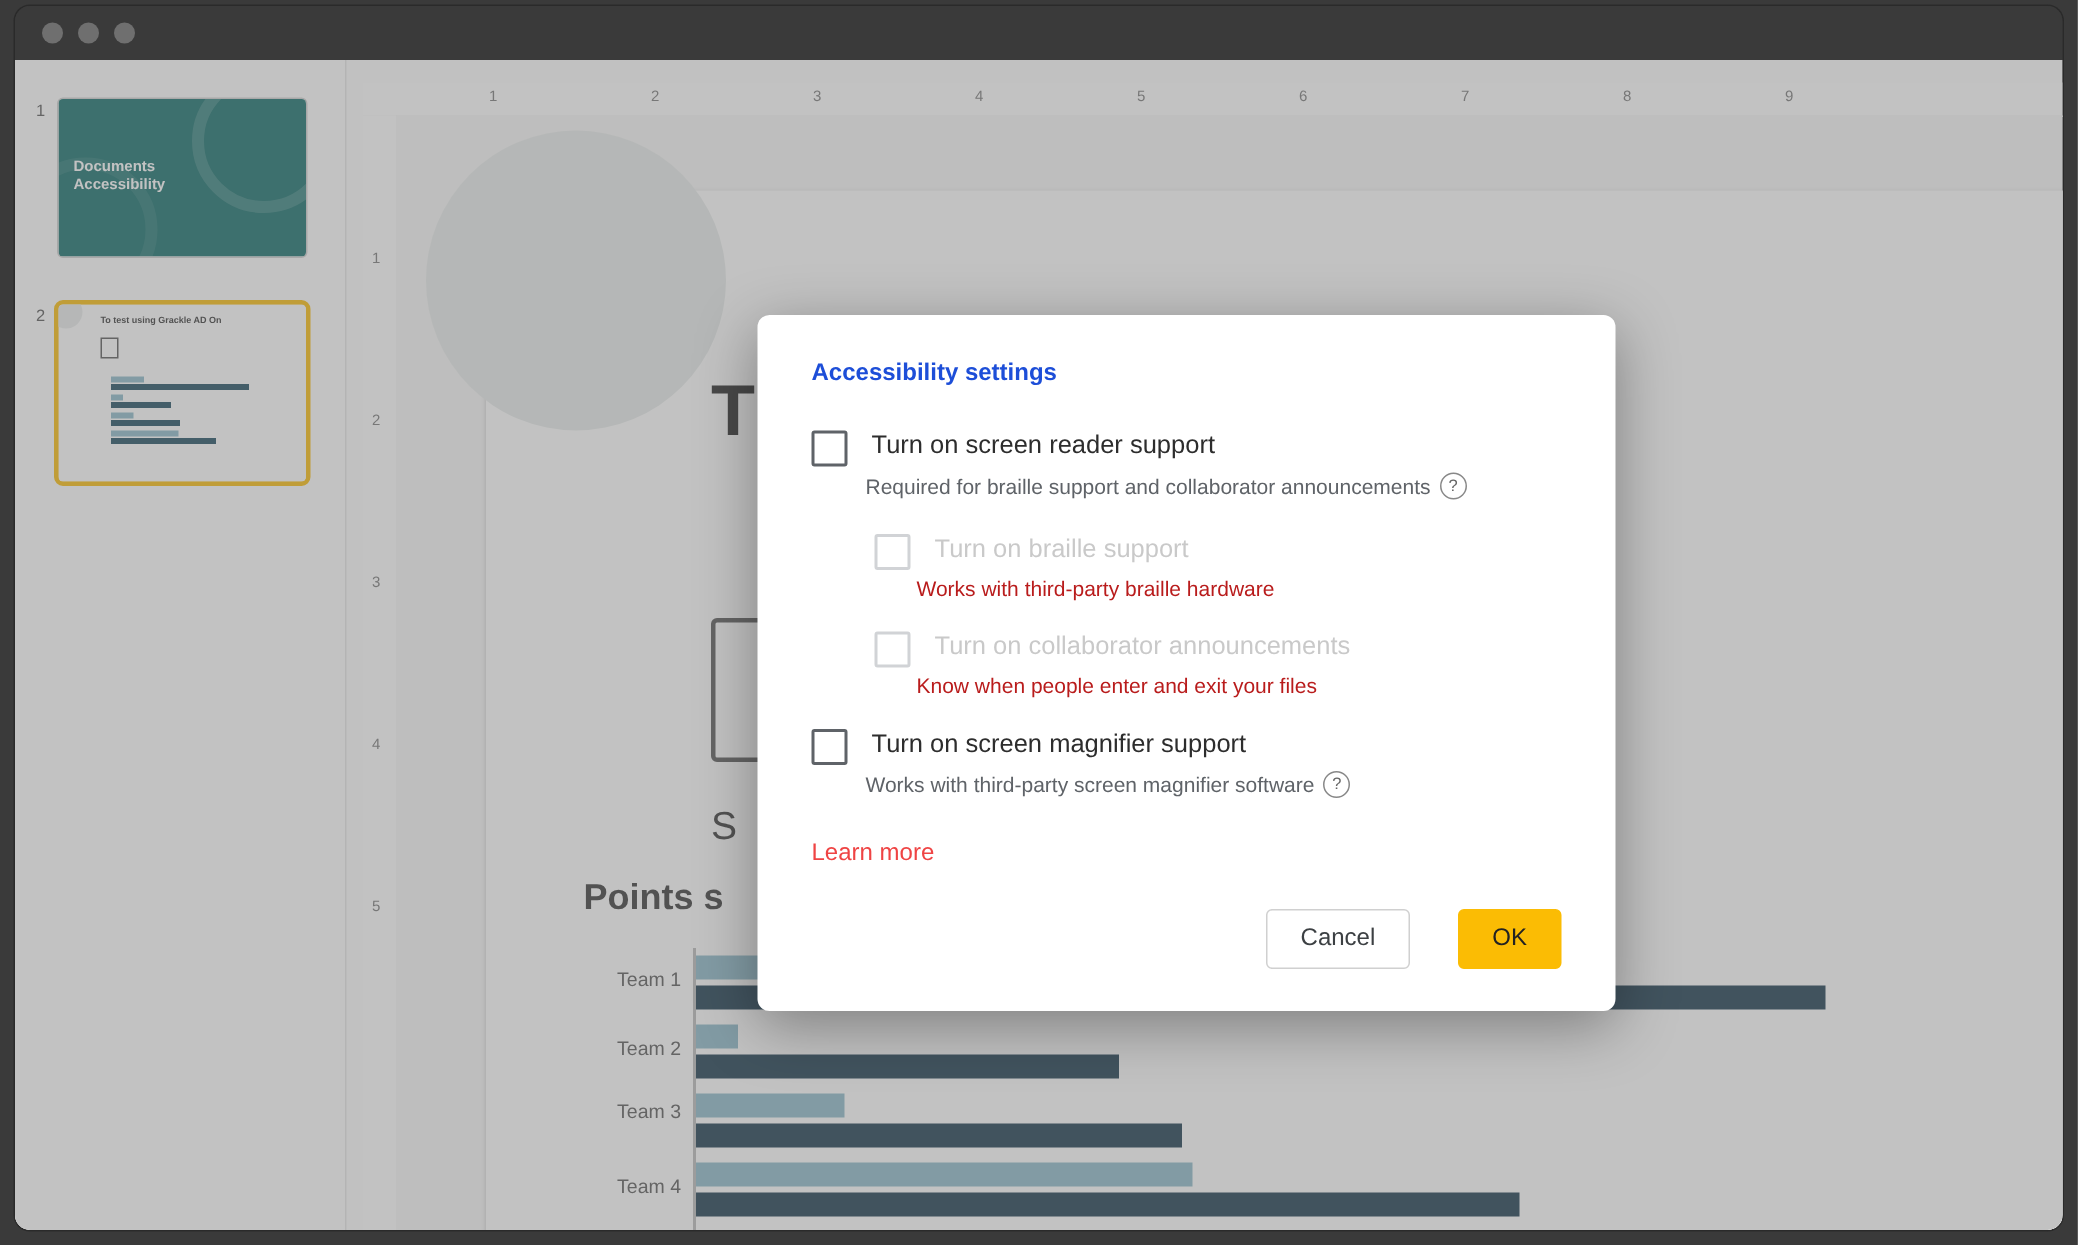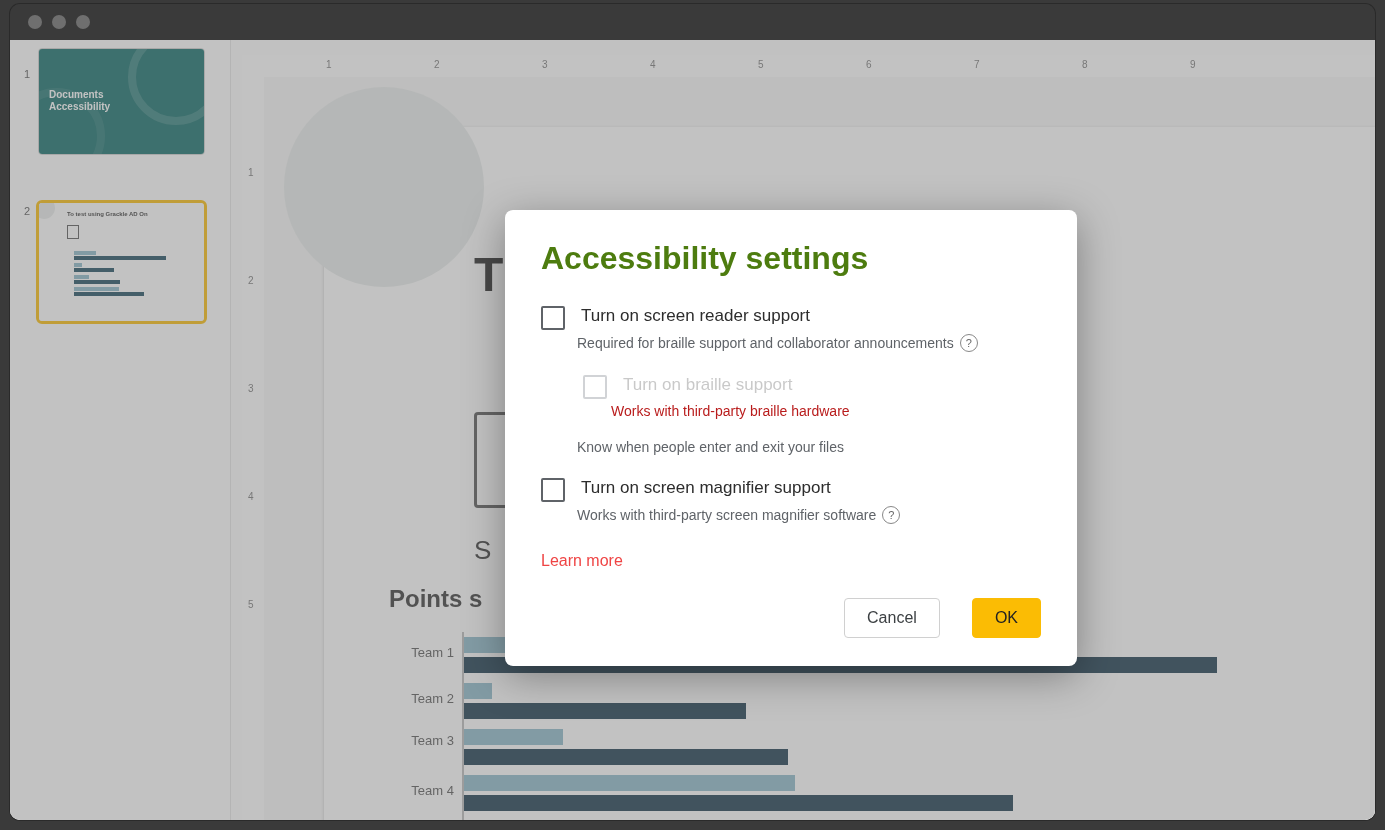--- a/index.html
+++ b/index.html
@@ -36,21 +36,21 @@
   .chart{position:absolute;left:60px;top:505px;width:960px;height:230px}
   .chart .axisY{position:absolute;left:78px;top:0;bottom:24px;width:2px;background:#bbb}
   .chart .ylbl{position:absolute;left:0;width:70px;text-align:right;font-size:13px;color:#555}
   .chart .bar{position:absolute;height:16px}
   .chart .barA{background:#8bb9c8}
   .chart .barB{background:#15364a}
   
   .scrim{position:absolute;inset:0;background:rgba(120,120,120,0.45)}
   
   .dialog{position:absolute;left:495px;top:170px;width:500px;background:#fff;border-radius:8px;box-shadow:0 10px 40px rgba(0,0,0,.35);padding:30px 36px 28px}
-  .dtitle{font-size:32px;color:#4d7c0f;margin:0 0 28px 0}
+  .dtitle{font-size:16px;color:#1d4ed8;margin:0 0 28px 0}
   .row{display:flex;align-items:flex-start;gap:16px;margin-bottom:4px}
   .row.sub{margin-left:42px;opacity:.45}
   .cb{flex:0 0 20px;width:20px;height:20px;border:2px solid #5f6368;border-radius:2px;margin-top:1px;background:#fff}
   .row.sub .cb{border-color:#9aa0a6}
   .rlbl{font-size:17px;color:#2d2d2d;margin-top:1px}
   .row.sub .rlbl{color:#888}
   .rdesc{font-size:14px;color:#5f6368;margin:2px 0 22px 36px;display:flex;align-items:center;gap:6px}
   .row.sub + .rdesc{margin-left:70px;color:#b91c1c;margin-bottom:20px}
   .help{width:16px;height:16px;border:1.5px solid #888;border-radius:50%;display:inline-flex;align-items:center;justify-content:center;font-size:11px;color:#666}
   .learn{color:#ef4444;font-size:16px;margin-top:6px;display:inline-block}
@@ -65,21 +65,21 @@
 <div class="window">
   <div class="titlebar">
     <div class="dot"></div>
     <div class="dot"></div>
     <div class="dot"></div>
   </div>
   <div class="content">
 
     <div class="slidepanel">
       <span class="num" style="left:14px;top:28px">1</span>
-      <div class="thumb" style="left:28px;top:8px;width:165px;height:105px">
+      <div class="thumb" style="left:28px;top:25px;width:165px;height:105px">
         <div class="thumb1-inner">
           <div class="thumb1-circle"></div>
             <div class="thumb1-arc"></div>
           <div class="thumb1-t" style="white-space:pre-line">Documents
 Accessibility</div>
         </div>
       </div>
       <span class="num" style="left:14px;top:165px">2</span>
       <div class="thumb selected" style="left:28px;top:162px;width:165px;height:118px">
         <div class="thumb2-inner">
@@ -160,20 +160,24 @@
             <span>Required for braille support and collaborator announcements</span>
             <span class="help">?</span>
           </div>
           <div class="row sub">
             <div class="cb"></div>
             <div class="rlbl">Turn on braille support</div>
           </div>
           <div class="rdesc">
             <span>Works with third-party braille hardware</span>
           </div>
+          <div class="row sub">
+            <div class="cb"></div>
+            <div class="rlbl">Turn on collaborator announcements</div>
+          </div>
           <div class="rdesc">
             <span>Know when people enter and exit your files</span>
           </div>
           <div class="row">
             <div class="cb"></div>
             <div class="rlbl">Turn on screen magnifier support</div>
           </div>
           <div class="rdesc">
             <span>Works with third-party screen magnifier software</span>
             <span class="help">?</span>

